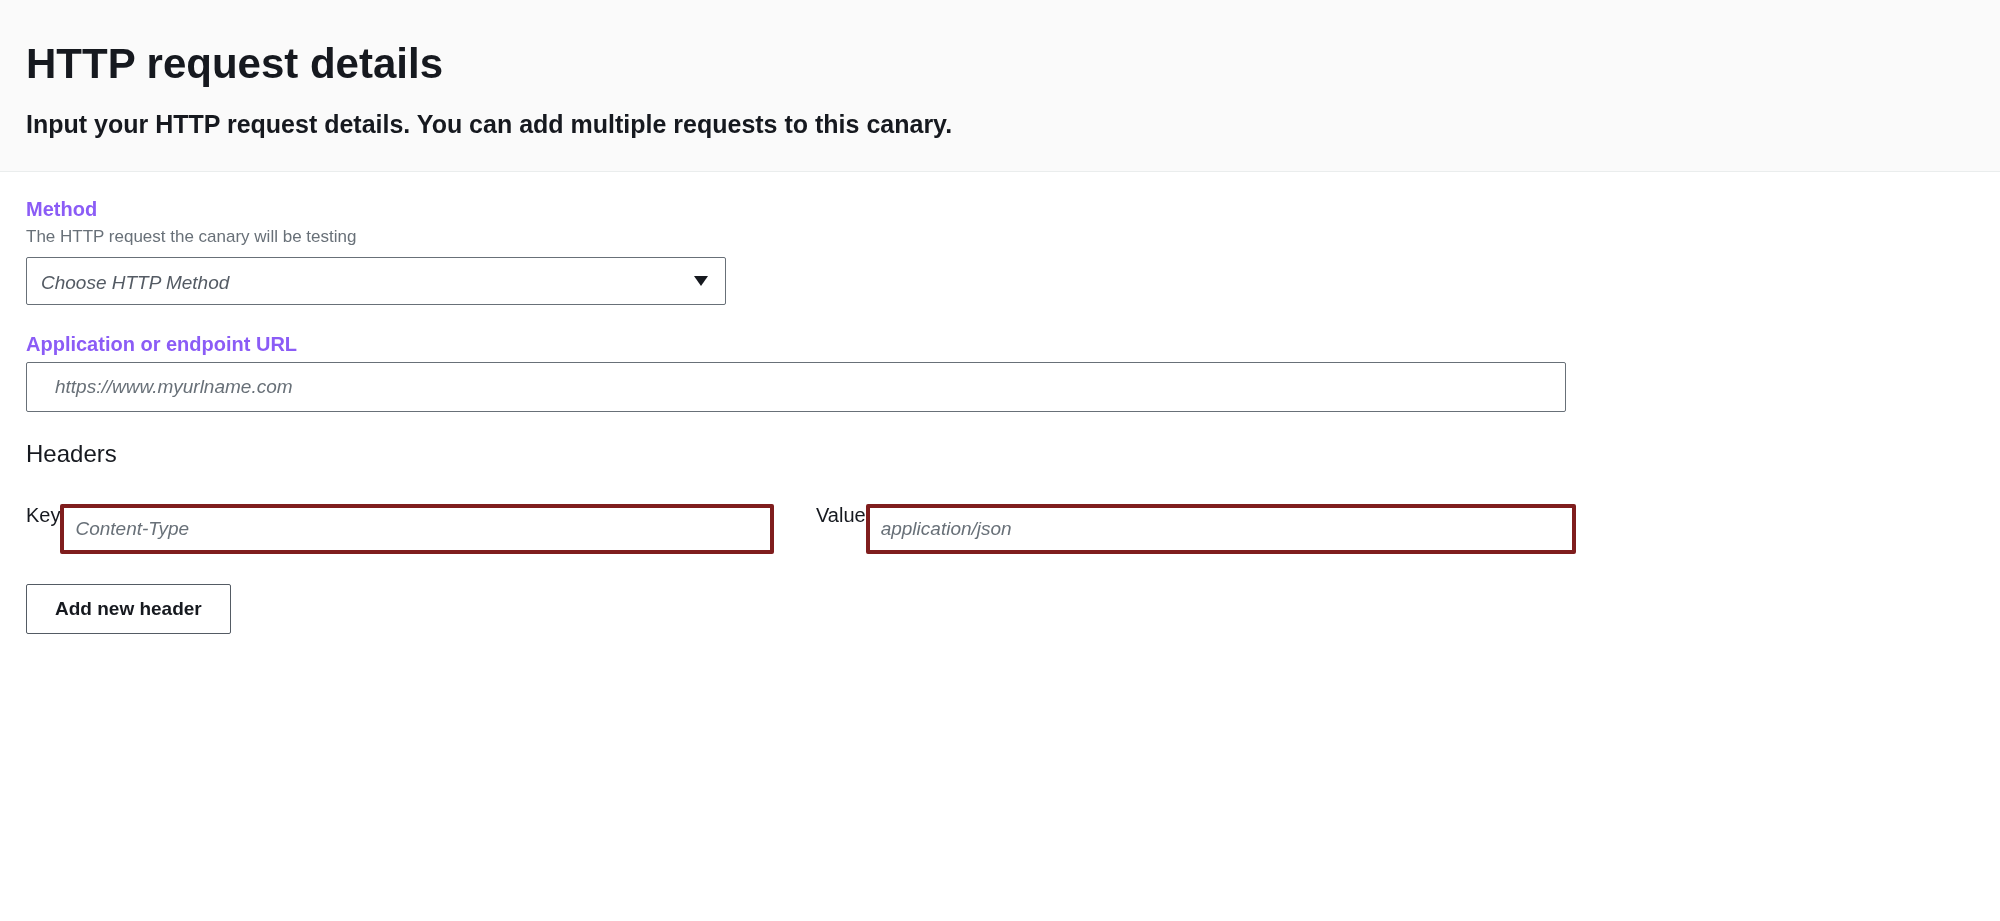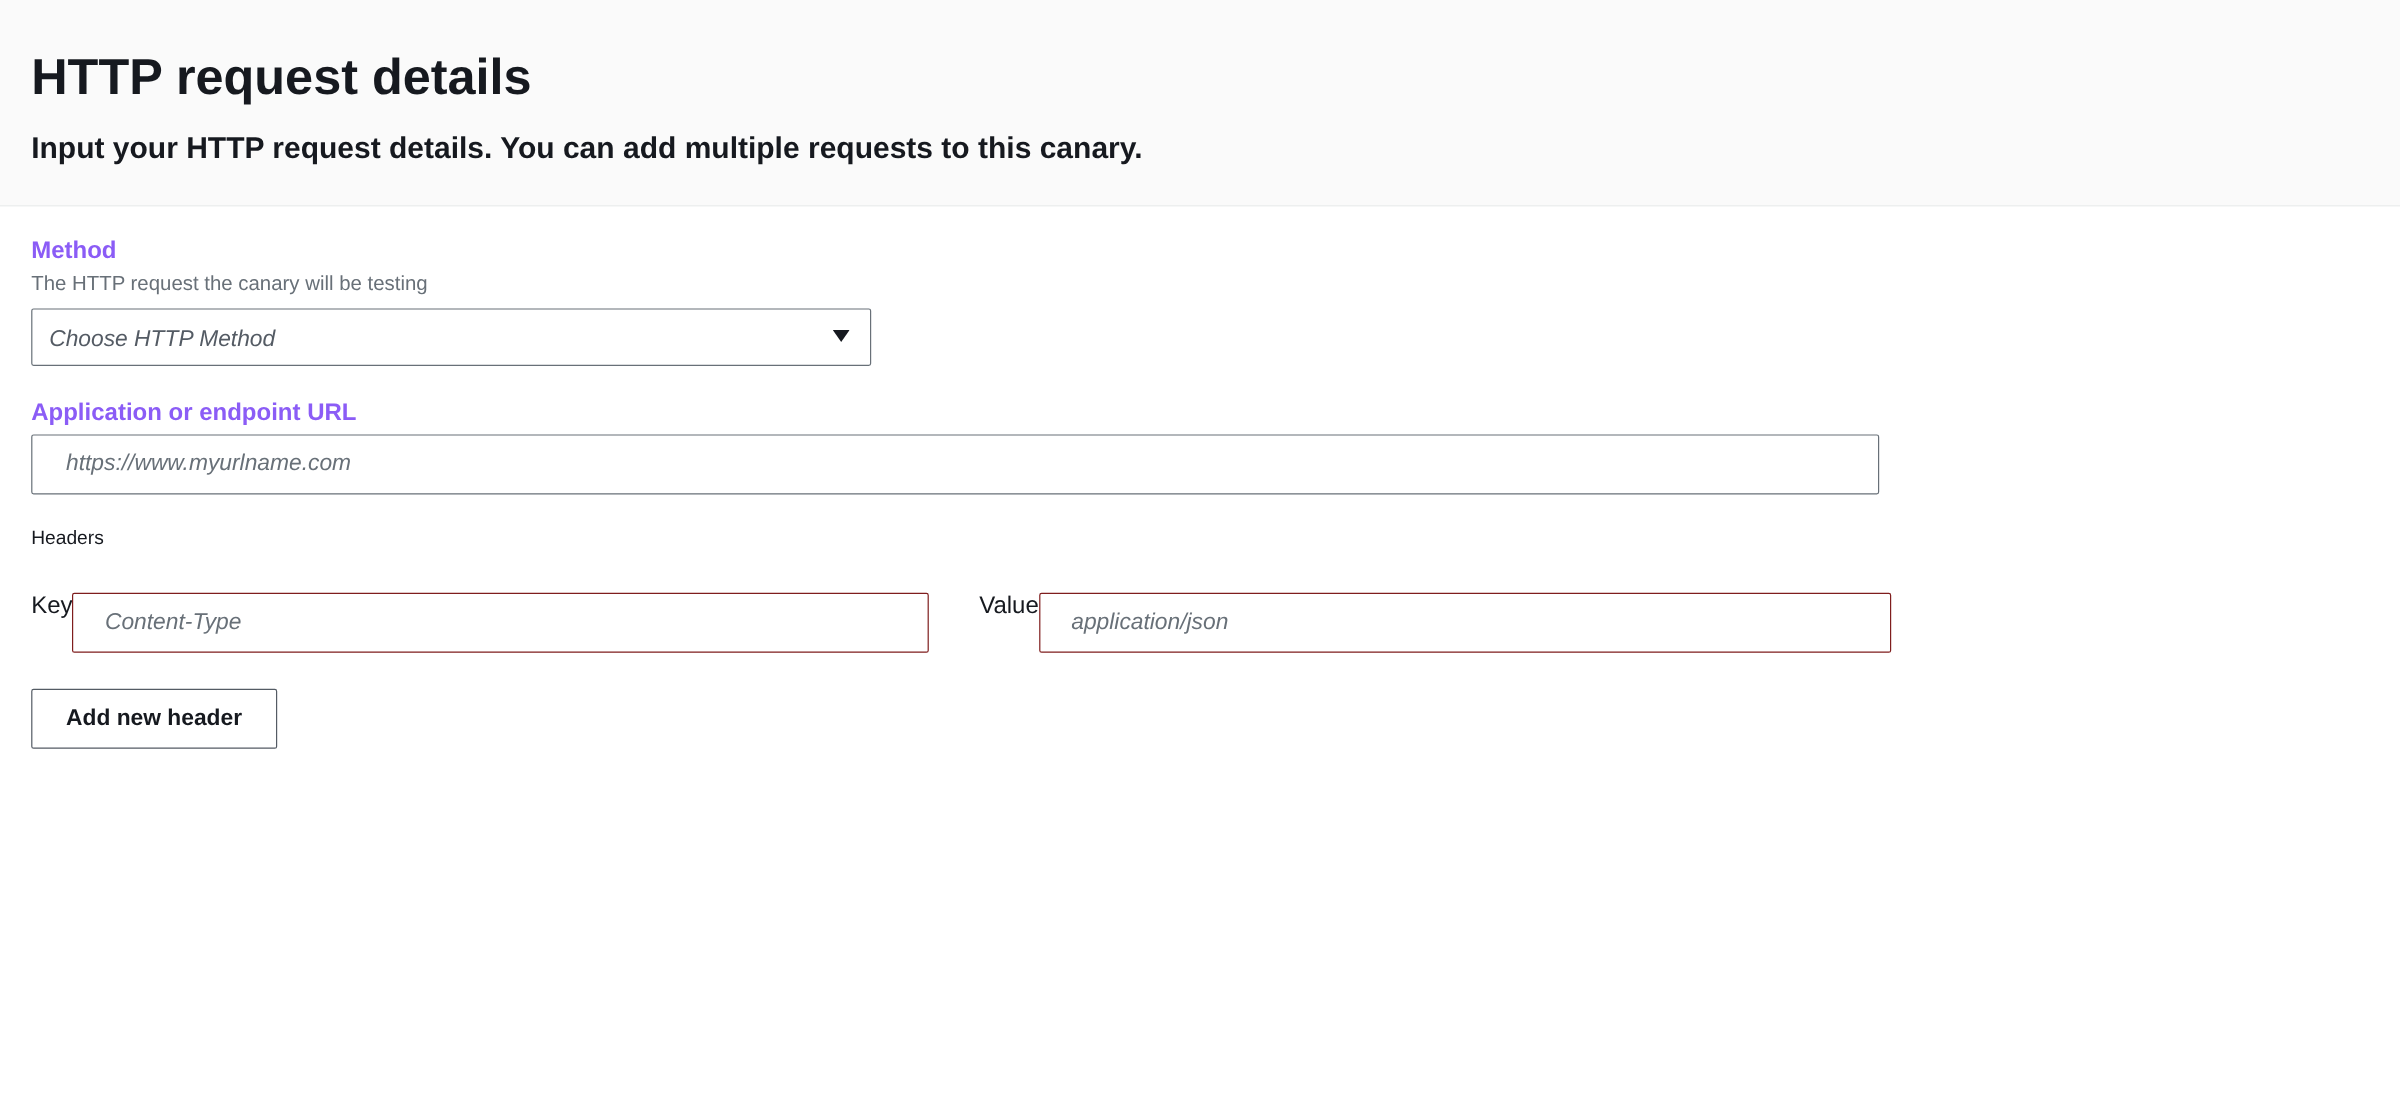--- a/index.html
+++ b/index.html
@@ -91,21 +91,21 @@
     padding: 0 28px;
     font-size: 19px;
     background: #ffffff;
     font-family: inherit;
   }
   .text-input::placeholder {
     font-style: italic;
     color: #687078;
   }
   .section-heading {
-    font-size: 16px;
+    font-size: 24px;
     font-weight: 400;
     color: #16191f;
     margin-bottom: 36px;
     margin-top: 8px;
   }
   .header-row {
     display: flex;
     align-items: flex-start;
     gap: 42px;
   }
@@ -123,23 +123,23 @@
     width: 280px;
   }
   .col-label {
     font-size: 20px;
     color: #16191f;
     margin-bottom: 18px;
   }
   .kv-input {
     width: 100%;
     height: 50px;
-    border: 1px solid #7f1d1d;
-    border-radius: 2px;
-    padding: 0 26px;
+    border: 4px solid #7f1d1d;
+    border-radius: 2px;
+    padding: 0 11px;
     font-size: 19px;
     background: #ffffff;
     font-family: inherit;
   }
   .kv-input::placeholder {
     font-style: italic;
     color: #687078;
   }
   .btn {
     display: inline-flex;

